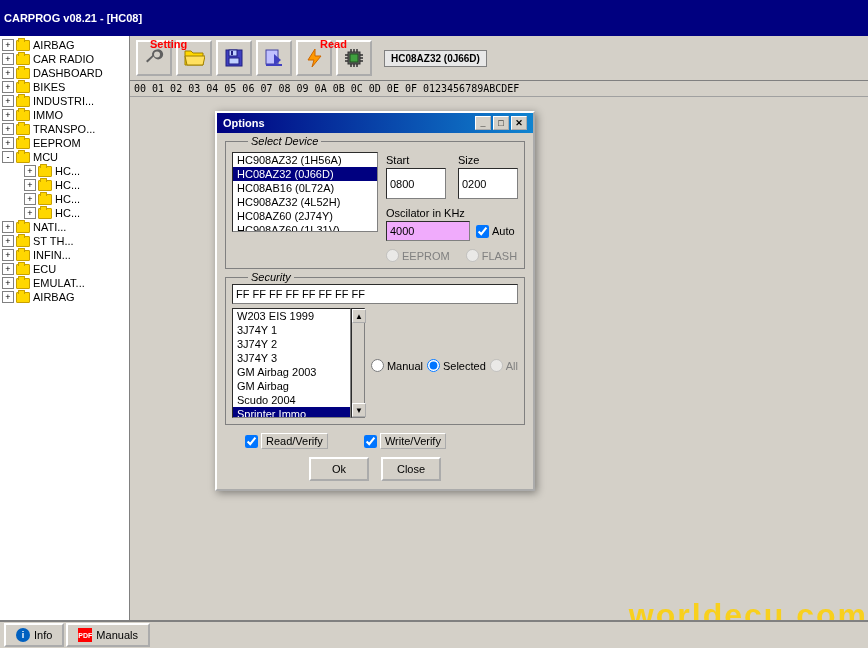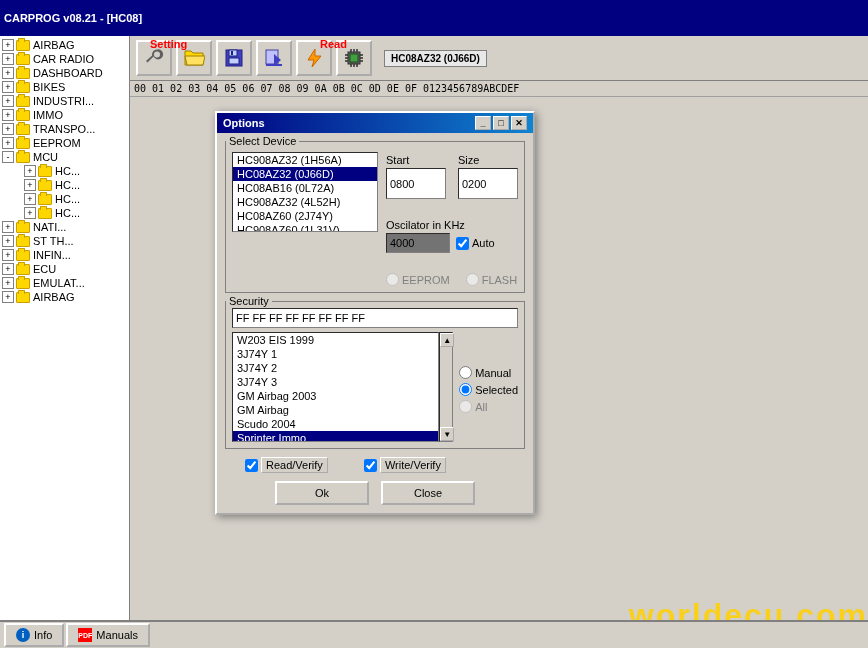--- a/index.html
+++ b/index.html
@@ -253,24 +253,25 @@
     
     .section-group {
       border: 1px solid #808080;
       padding: 6px;
       margin-bottom: 8px;
       position: relative;
     }
     .section-label {
       position: absolute;
       top: -7px;
-      left: 0;
+      left: 22px;
       background: #d4d0c8;
       padding: 0 3px;
       font-size: 11px;
+      font-style: italic;
     }
 
     .device-list {
       width: 100%;
       background: white;
       border: 1px inset #808080;
       height: 80px;
       overflow-y: auto;
       margin-top: 4px;
     }
@@ -305,24 +306,24 @@
 
     
     .osc-row {
       display: flex;
       align-items: center;
       gap: 8px;
       margin-top: 4px;
     }
     .osc-label { font-size: 11px; }
     .osc-input {
-      width: 64px;
+      width: 84px;
       height: 20px;
       border: 1px inset #808080;
-      background: #737373;
+      background: #f0abfc;
       font-size: 11px;
       padding: 1px 3px;
     }
     .checkbox-row {
       display: flex;
       align-items: center;
       gap: 3px;
       font-size: 11px;
     }
 
@@ -381,21 +382,20 @@
       border: 1px outset #fff;
       display: flex;
       align-items: center;
       justify-content: center;
       font-size: 8px;
       cursor: pointer;
     }
 
     .radio-options {
       display: flex;
-      flex-direction: column;
       gap: 4px;
       margin-top: 5px;
     }
     .radio-option {
       display: flex;
       align-items: center;
       gap: 3px;
       font-size: 11px;
     }
     .radio-option.disabled { color: #808080; }
@@ -422,21 +422,21 @@
     }
 
     
     .modal-buttons {
       display: flex;
       justify-content: center;
       gap: 12px;
       margin-top: 8px;
     }
     .modal-btn {
-      width: 94px;
+      width: 60px;
       height: 24px;
       background: #d4d0c8;
       border: 2px outset #fff;
       cursor: pointer;
       font-size: 11px;
     }
 
     
     .watermark {
       position: absolute;
@@ -659,21 +659,21 @@
               <span class="section-label">Select Device</span>
               <div style="display:flex; gap:8px;">
                 <div class="device-list">
                   <div class="device-item">HC908AZ32 (1H56A)</div>
                   <div class="device-item selected">HC08AZ32 (0J66D)</div>
                   <div class="device-item">HC08AB16 (0L72A)</div>
                   <div class="device-item">HC908AZ32 (4L52H)</div>
                   <div class="device-item">HC08AZ60 (2J74Y)</div>
                   <div class="device-item">HC908AZ60 (1L31V)</div>
                 </div>
-                <div style="display:flex; flex-direction:column; gap:16px;">
+                <div style="display:flex; flex-direction:column; gap:4px;">
                   <div class="fields-row">
                     <div class="field-group">
                       <span class="field-label">Start</span>
                       <input class="field-input" type="text" value="0800" style="">
                     </div>
                     <div class="field-group">
                       <span class="field-label">Size</span>
                       <input class="field-input" type="text" value="0200" style="">
                     </div>
                   </div>

